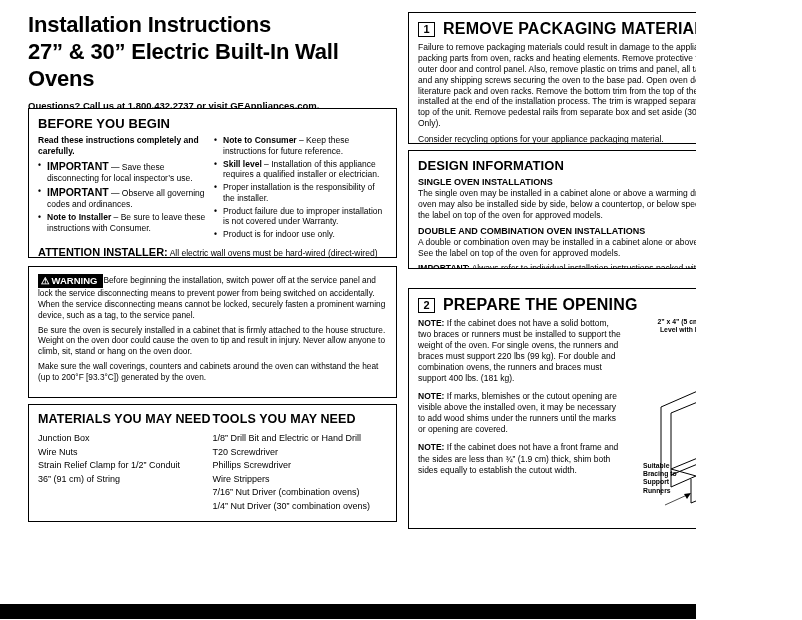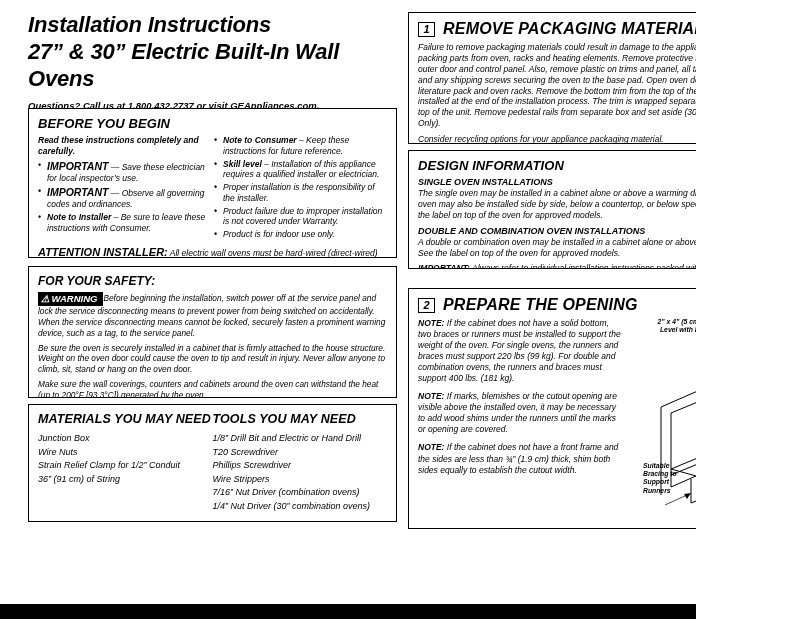--- a/index.html
+++ b/index.html
@@ -2,21 +2,21 @@
 <html><head>
 <meta charset="utf-8">
 <style>
   * { margin:0; padding:0; box-sizing:border-box; }
   html,body { background:#ffffff; }
   body {
     width:802px; height:620px;
     font-family:"Liberation Sans", sans-serif;
     color:#000;
   }
-  .page { position:relative; width:696px; height:620px; background:#fff; overflow:hidden;font-style:italic; }
+  .page { position:relative; width:696px; height:620px; background:#fff; overflow:hidden; }
 
   
   .doc-header { position:absolute; left:28px; top:12px; width:372px; }
   .title-line { font-size:22px; font-weight:bold; line-height:1.22; letter-spacing:-0.2px; }
   .contact-line { font-size:9.5px; font-weight:bold; line-height:1.3; margin-top:1px; }
   .contact-block { margin-top:8px; }
 
   
   .box { position:absolute; border:1.5px solid #000; background:#fff; padding:7px 9px 6px 9px; overflow:hidden; }
   .box-title { font-weight:bold; font-size:13px; margin-bottom:4px; letter-spacing:0.1px; }
@@ -88,40 +88,39 @@
       <div class="contact-line">In Canada, call 1.800.561.3344 or visit GEAppliances.ca.</div>
     </div>
   </header>
 
   <section class="box" id="box-byb">
     <div class="box-title">BEFORE YOU BEGIN</div>
     <div class="byb-cols">
       <div class="byb-col">
         <p class="intro">Read these instructions completely and carefully.</p>
         <ul class="plain">
-          <li><span class="lead-big">IMPORTANT</span><span> — Save these electrician for local inspector’s use.</span></li>
+          <li><span class="lead-big">IMPORTANT</span><span> — Save these disconnecting for local inspector’s use.</span></li>
           <li><span class="lead-big">IMPORTANT</span><span> — Observe all governing codes and ordinances.</span></li>
           <li><span class="lead">Note to Installer</span><span> – Be sure to leave these instructions with Consumer.</span></li>
         </ul>
       </div>
       <div class="byb-col">
         <ul class="plain">
           <li><span class="lead">Note to Consumer</span><span> – Keep these instructions for future reference.</span></li>
           <li><span class="lead">Skill level</span><span> – Installation of this appliance requires a qualified installer or electrician.</span></li>
           <li><span class="lead"></span><span>Proper installation is the responsibility of the installer.</span></li>
           <li><span class="lead"></span><span>Product failure due to improper installation is not covered under Warranty.</span></li>
           <li><span class="lead"></span><span>Product is for indoor use only.</span></li>
         </ul>
       </div>
     </div>
     <p class="attention"><span class="attn-lead">ATTENTION INSTALLER:</span><span> All electric wall ovens must be hard-wired (direct-wired) into an approved junction box. A plug and receptacle is NOT permitted on these products.</span></p>
   </section>
 
   <section class="box" id="box-fys">
-    <div class="fys-title">FOR YOUR SAFETY:</div>
     <p class="fys-para">
       <span class="warn-badge"><span class="tri">⚠</span><span>WARNING</span></span><span>Before beginning the installation, switch power off at the service panel and lock the service disconnecting means to prevent power from being switched on accidentally. When the service disconnecting means cannot be locked, securely fasten a prominent warning device, such as a tag, to the service panel.</span>
     </p>
     <p class="fys-para">Be sure the oven is securely installed in a cabinet that is firmly attached to the house structure. Weight on the oven door could cause the oven to tip and result in injury. Never allow anyone to climb, sit, stand or hang on the oven door.</p>
     <p class="fys-para">Make sure the wall coverings, counters and cabinets around the oven can withstand the heat (up to 200°F [93.3°C]) generated by the oven.</p>
   </section>
 
   <section class="box" id="box-mat">
     <div class="mat-cols">
       <div class="mat-col">

